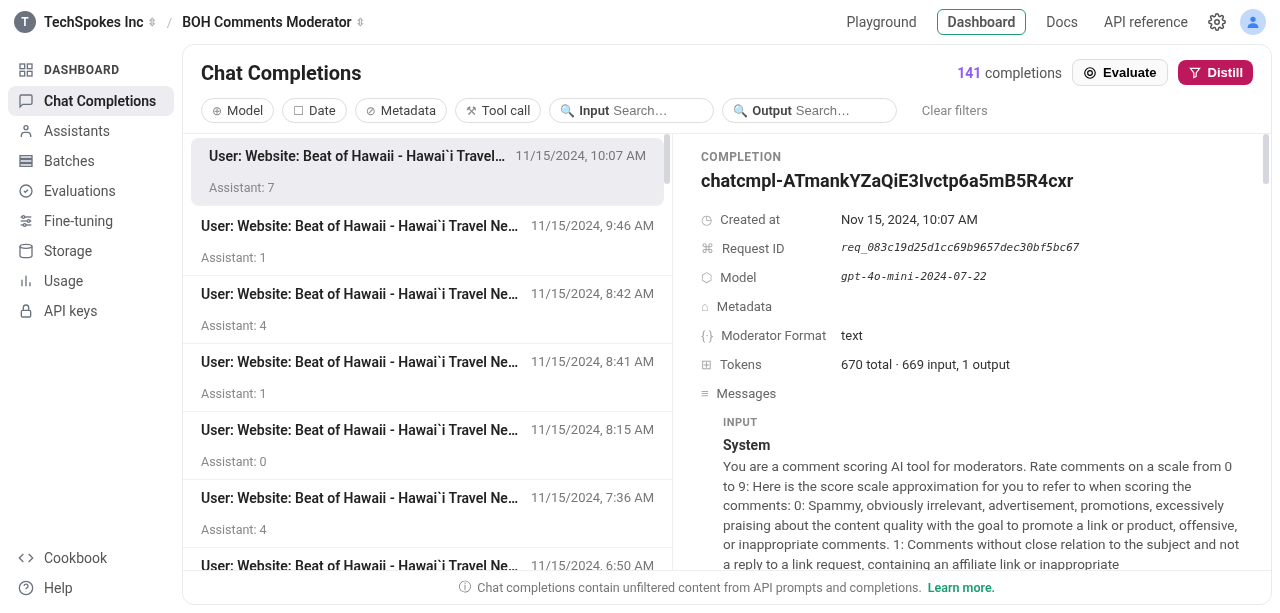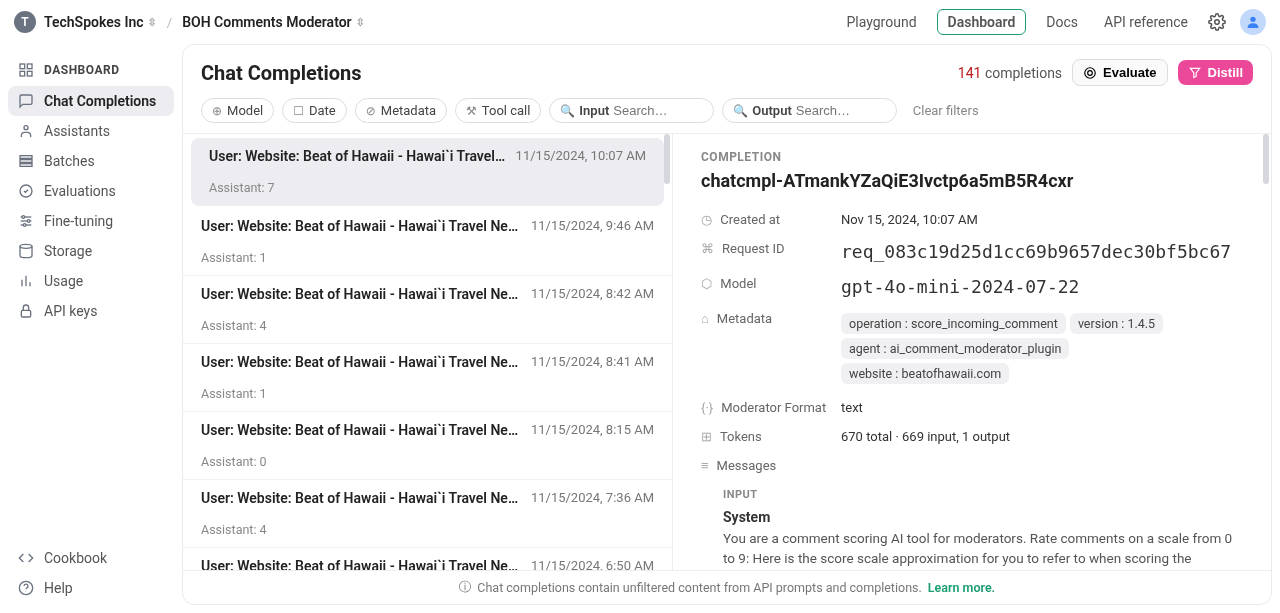--- a/index.html
+++ b/index.html
@@ -28,31 +28,31 @@
   .side-icon { width: 16px; height: 16px; display: inline-flex; align-items: center; justify-content: center; color: #6b7280; }
   .side-bottom { margin-top: auto; }
   
   
   .content { flex: 1; border: 1px solid #eaeaec; border-radius: 12px; margin: 0 8px 8px 0; overflow: hidden; display: flex; flex-direction: column; }
   .page-head { padding: 14px 18px 10px; border-bottom: 1px solid #eee; }
   .page-head-row1 { display: flex; align-items: center; }
   .page-title { font-size: 20px; font-weight: 700; color: #222; }
   .page-head-right { margin-left: auto; display: flex; align-items: center; gap: 10px; }
   .count-text { font-size: 14px; color: #555; }
-  .count-text b { font-weight: 400; color: #b91c1c; }
+  .count-text b { font-weight: 700; color: #8b5cf6; }
   .pill-btn { display: flex; align-items: center; gap: 6px; border: 1px solid #ddd; border-radius: 8px; padding: 5px 10px; font-size: 13px; background: #fafafa; font-weight: 600; }
-  .pill-green { background: #ec4899; color: #fff; border: none; }
+  .pill-green { background: #be185d; color: #fff; border: none; }
   
   .filter-row { display: flex; align-items: center; gap: 8px; margin-top: 12px; }
   .chip { display: flex; align-items: center; gap: 5px; border: 1px solid #ddd; border-radius: 16px; padding: 4px 10px; font-size: 13px; background: #fff; color: #444; }
   .chip-icon { color: #888; font-size: 12px; }
   .search-box { display: flex; align-items: center; gap: 4px; border: 1px solid #ddd; border-radius: 16px; padding: 4px 10px; background: #fff; }
   .search-box input { border: none; outline: none; font-size: 13px; width: 90px; background: transparent; }
   .search-label { font-size: 13px; color: #444; font-weight: 600; }
-  .clear-link { margin-left: 8px; color: #888; font-size: 13px; cursor: pointer; }
+  .clear-link { margin-left: 17px; color: #888; font-size: 13px; cursor: pointer; }
   
   
   .two-pane { flex: 1; display: flex; overflow: hidden; }
   .list-pane { width: 490px; border-right: 1px solid #eee; overflow-y: auto; position: relative; }
   .list-scrollbar { position: absolute; right: 2px; top: 0; width: 6px; height: 50px; background: #d6d6dd; border-radius: 3px; }
   .list-item { padding: 10px 18px; border-bottom: 1px solid #f0f0f0; cursor: pointer; }
   .list-item.selected { background: #ececf1; border-radius: 8px; margin: 4px 8px 2px; }
   .li-row1 { display: flex; }
   .li-title { font-size: 14px; font-weight: 600; color: #222; flex: 1; white-space: nowrap; overflow: hidden; text-overflow: ellipsis; margin-right: 10px;}
   .li-time { font-size: 13px; color: #777; white-space: nowrap; }
@@ -60,21 +60,21 @@
   
   .detail-pane { flex: 1; overflow-y: auto; padding: 16px 28px; position: relative; }
   .detail-scrollbar { position: absolute; right: 2px; top: 0; width: 6px; height: 50px; background: #d6d6dd; border-radius: 3px; }
   .detail-eyebrow { font-size: 12px; font-weight: 700; letter-spacing: .5px; color: #888; }
   .detail-title { font-size: 18px; font-weight: 700; margin-top: 6px; color: #222; }
   .detail-table { margin-top: 14px; }
   .detail-row { display: flex; align-items: flex-start; padding: 7px 0; }
   .detail-key { display: flex; align-items: center; gap: 8px; width: 140px; color: #666; font-size: 13px; }
   .detail-key .dicon { color: #aaa; }
   .detail-val { flex: 1; font-size: 13px; color: #333; }
-  .detail-val.mono { font-family: ui-monospace, Menlo, Consolas, monospace; font-size: 18px; }
+  .detail-val.mono { font-family: ui-monospace, Menlo, Consolas, monospace; font-size: 11px; font-style: italic; }
   .tag-chip { display: inline-block; background: #f0f0f3; border-radius: 6px; padding: 3px 8px; font-size: 12.5px; margin: 2px 4px 2px 0; color: #444; }
   
   .msg-section { margin-top: 8px; }
   .msg-eyebrow { font-size: 11px; font-weight: 700; color: #888; letter-spacing: .5px; margin-bottom: 8px;}
   .msg-role { font-size: 14px; font-weight: 700; color: #333; margin-bottom: 4px;}
   .msg-body { font-size: 13.5px; color: #555; line-height: 1.45; }
   
   .footer-note { border-top: 1px solid #eee; padding: 8px 16px; text-align: center; font-size: 12.5px; color: #777; display: flex; align-items: center; justify-content: center; gap: 6px; }
   .footer-note a { color: #1a9e6f; text-decoration: none; font-weight: 600; }
   
@@ -372,21 +372,20 @@
                 <span class="dicon">⬡</span>
                 <span>Model</span>
               </div>
             <div class="detail-val mono">gpt-4o-mini-2024-07-22</div>
           </div>
           <div class="detail-row">
             <div class="detail-key">
                 <span class="dicon">⌂</span>
                 <span>Metadata</span>
               </div>
-            <div class="detail-val" id="meta-tags"><span class="tag-chip">operation : score_incoming_comment</span><span class="tag-chip">version : 1.4.5</span><span class="tag-chip">agent : ai_comment_moderator_plugin</span><span class="tag-chip">website : beatofhawaii.com</span></div>
           </div>
           <div class="detail-row">
             <div class="detail-key">
                 <span class="dicon">{·}</span>
                 <span>Moderator Format</span>
               </div>
             <div class="detail-val">text</div>
           </div>
           <div class="detail-row">
             <div class="detail-key">

